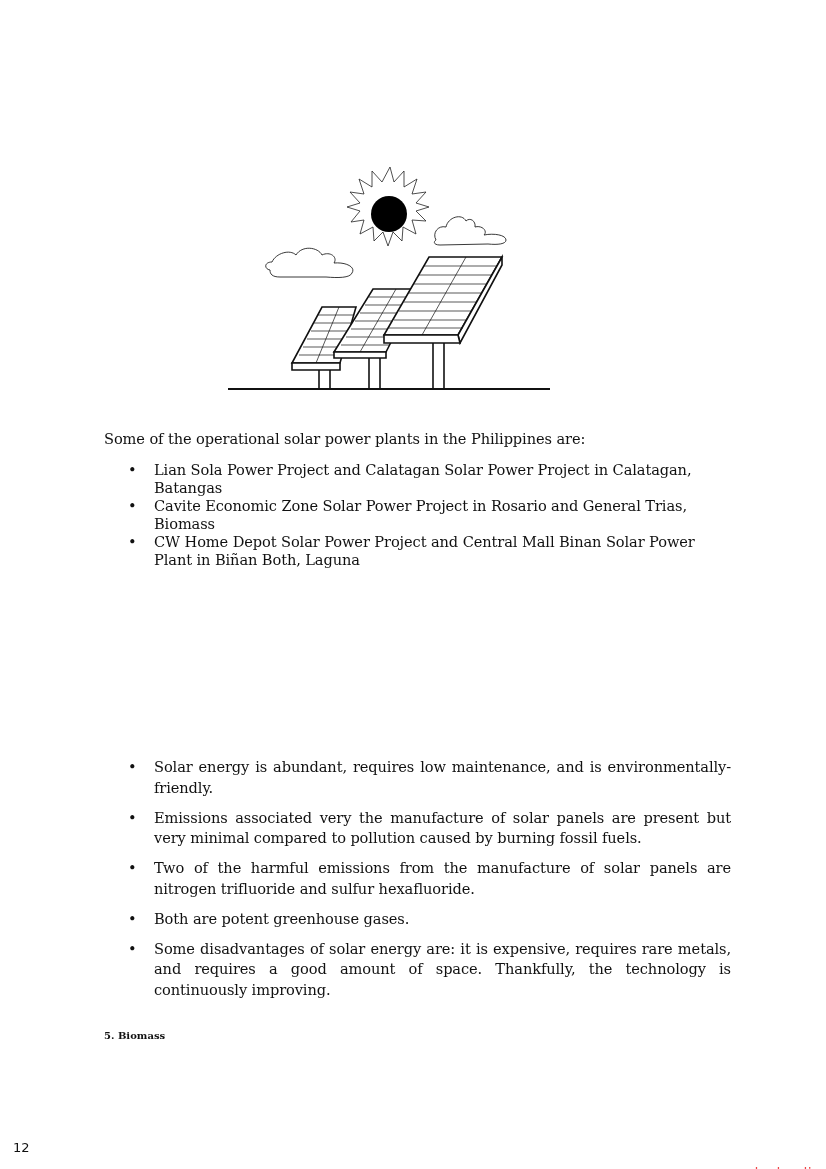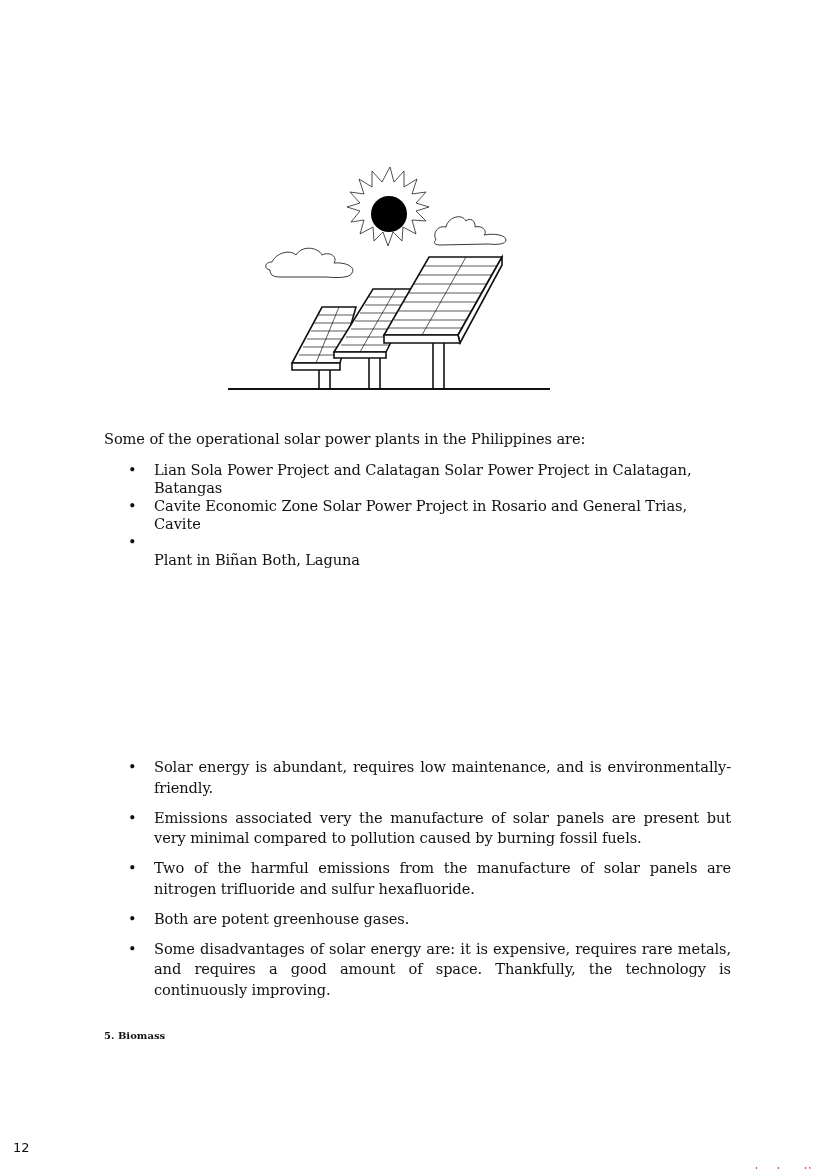--- a/index.html
+++ b/index.html
@@ -94,25 +94,25 @@
 
   <ul class="list1">
     <li>
       <span class="bullet">•</span>
       <span>Lian Sola Power Project and Calatagan Solar Power Project in Calatagan,</span><br>
       <span>Batangas</span>
     </li>
     <li>
       <span class="bullet">•</span>
       <span>Cavite Economic Zone Solar Power Project in Rosario and General Trias,</span><br>
-      <span>Cavite</span>
+      <span>Biomass</span>
     </li>
     <li>
       <span class="bullet">•</span>
-      <br>
+      <span>CW Home Depot Solar Power Project and Central Mall Binan Solar Power</span><br>
       <span>Plant in Biñan Both, Laguna</span>
     </li>
   </ul>
 
 
   <ul class="list2">
     <li>
       <span class="bullet">•</span>
       <span>Solar energy is abundant, requires low maintenance, and is environmentally-friendly.</span>
     </li>

